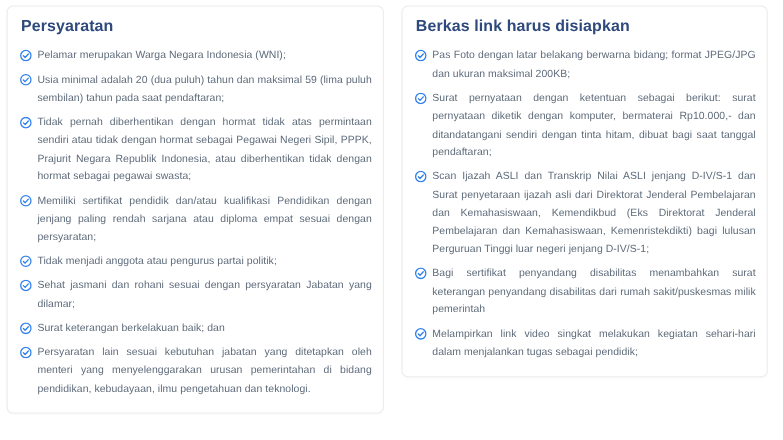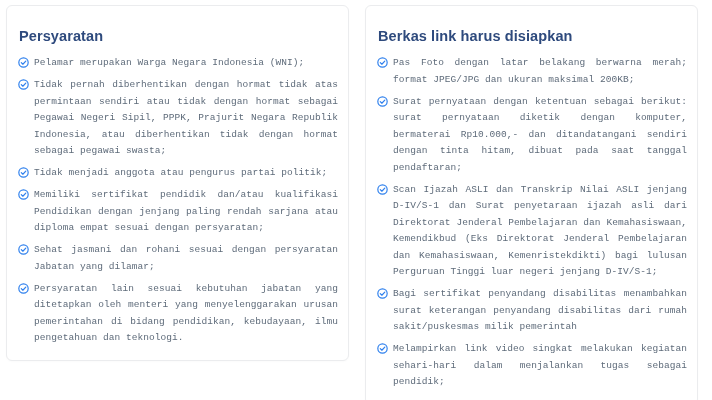--- a/index.html
+++ b/index.html
@@ -22,21 +22,21 @@
     padding: 10px 10px 13px 11px;
     box-shadow: 0 1px 2px rgba(0,0,0,0.02);
   }
   .card-left  { width: 343px; }
   .card-right { width: 333px; }
   .card-title {
     font-size: 14.5px;
     font-weight: 700;
     color: #2e4a7d;
     letter-spacing: 0.1px;
-    margin: 12px 0 11px 1px;
+    margin: 0 0 11px 1px;
   }
   ul.req-list { list-style: none; }
   ul.req-list li {
     display: flex;
     align-items: flex-start;
     margin-bottom: 5.5px;
   }
   ul.req-list li:last-child { margin-bottom: 0; }
   .check-icon {
     flex: 0 0 11px;
@@ -44,103 +44,116 @@
     margin-top: 2px;
   }
   .item-text {
     flex: 1 1 auto;
     margin-left: 5px;
     font-size: 9.5px;
     line-height: 16.5px;
     color: #5e6b7a;
     text-align: justify;
     letter-spacing: 0.05px;
-    font-family: Liberation Mono, monospace;
   }
 </style>
 </head>
 <body>
 
 <div class="page">
 
   <section class="card card-left">
     <h2 class="card-title">Persyaratan</h2>
     <ul class="req-list">
 
         <li>
           <svg class="check-icon" viewBox="0 0 12 12" fill="none" xmlns="http://www.w3.org/2000/svg">
             <circle cx="6" cy="6" r="5.1" stroke="#2f80ed" stroke-width="1.3"></circle>
             <path d="M3.6 6.2 L5.3 7.9 L8.5 4.4" stroke="#2f80ed" stroke-width="1.3" stroke-linecap="round" stroke-linejoin="round"></path>
           </svg>
           <span class="item-text">Pelamar merupakan Warga Negara Indonesia (WNI);</span>
         </li>
 
+        <li>
+          <svg class="check-icon" viewBox="0 0 12 12" fill="none" xmlns="http://www.w3.org/2000/svg">
+            <circle cx="6" cy="6" r="5.1" stroke="#2f80ed" stroke-width="1.3"></circle>
+            <path d="M3.6 6.2 L5.3 7.9 L8.5 4.4" stroke="#2f80ed" stroke-width="1.3" stroke-linecap="round" stroke-linejoin="round"></path>
+          </svg>
+          <span class="item-text">Usia minimal adalah 20 (dua puluh) tahun dan maksimal 59 (lima puluh sembilan) tahun pada saat pendaftaran;</span>
+        </li>
 
 
         <li>
           <svg class="check-icon" viewBox="0 0 12 12" fill="none" xmlns="http://www.w3.org/2000/svg">
             <circle cx="6" cy="6" r="5.1" stroke="#2f80ed" stroke-width="1.3"></circle>
             <path d="M3.6 6.2 L5.3 7.9 L8.5 4.4" stroke="#2f80ed" stroke-width="1.3" stroke-linecap="round" stroke-linejoin="round"></path>
           </svg>
           <span class="item-text">Tidak pernah diberhentikan dengan hormat tidak atas permintaan sendiri atau tidak dengan hormat sebagai Pegawai Negeri Sipil, PPPK, Prajurit Negara Republik Indonesia, atau diberhentikan tidak dengan hormat sebagai pegawai swasta;</span>
         </li>
 
         <li>
           <svg class="check-icon" viewBox="0 0 12 12" fill="none" xmlns="http://www.w3.org/2000/svg">
             <circle cx="6" cy="6" r="5.1" stroke="#2f80ed" stroke-width="1.3"></circle>
             <path d="M3.6 6.2 L5.3 7.9 L8.5 4.4" stroke="#2f80ed" stroke-width="1.3" stroke-linecap="round" stroke-linejoin="round"></path>
           </svg>
-          <span class="item-text">Tidak menjadi anggota atau pengurus partai politik;</span>
+          <span class="item-text">Memiliki sertifikat pendidik dan/atau kualifikasi Pendidikan dengan jenjang paling rendah sarjana atau diploma empat sesuai dengan persyaratan;</span>
         </li>
 
         <li>
           <svg class="check-icon" viewBox="0 0 12 12" fill="none" xmlns="http://www.w3.org/2000/svg">
             <circle cx="6" cy="6" r="5.1" stroke="#2f80ed" stroke-width="1.3"></circle>
             <path d="M3.6 6.2 L5.3 7.9 L8.5 4.4" stroke="#2f80ed" stroke-width="1.3" stroke-linecap="round" stroke-linejoin="round"></path>
           </svg>
-          <span class="item-text">Memiliki sertifikat pendidik dan/atau kualifikasi Pendidikan dengan jenjang paling rendah sarjana atau diploma empat sesuai dengan persyaratan;</span>
+          <span class="item-text">Tidak menjadi anggota atau pengurus partai politik;</span>
         </li>
 
         <li>
           <svg class="check-icon" viewBox="0 0 12 12" fill="none" xmlns="http://www.w3.org/2000/svg">
             <circle cx="6" cy="6" r="5.1" stroke="#2f80ed" stroke-width="1.3"></circle>
             <path d="M3.6 6.2 L5.3 7.9 L8.5 4.4" stroke="#2f80ed" stroke-width="1.3" stroke-linecap="round" stroke-linejoin="round"></path>
           </svg>
           <span class="item-text">Sehat jasmani dan rohani sesuai dengan persyaratan Jabatan yang dilamar;</span>
         </li>
 
+        <li>
+          <svg class="check-icon" viewBox="0 0 12 12" fill="none" xmlns="http://www.w3.org/2000/svg">
+            <circle cx="6" cy="6" r="5.1" stroke="#2f80ed" stroke-width="1.3"></circle>
+            <path d="M3.6 6.2 L5.3 7.9 L8.5 4.4" stroke="#2f80ed" stroke-width="1.3" stroke-linecap="round" stroke-linejoin="round"></path>
+          </svg>
+          <span class="item-text">Surat keterangan berkelakuan baik; dan</span>
+        </li>
 
         <li>
           <svg class="check-icon" viewBox="0 0 12 12" fill="none" xmlns="http://www.w3.org/2000/svg">
             <circle cx="6" cy="6" r="5.1" stroke="#2f80ed" stroke-width="1.3"></circle>
             <path d="M3.6 6.2 L5.3 7.9 L8.5 4.4" stroke="#2f80ed" stroke-width="1.3" stroke-linecap="round" stroke-linejoin="round"></path>
           </svg>
           <span class="item-text">Persyaratan lain sesuai kebutuhan jabatan yang ditetapkan oleh menteri yang menyelenggarakan urusan pemerintahan di bidang pendidikan, kebudayaan, ilmu pengetahuan dan teknologi.</span>
         </li>
       </ul>
   </section>
 
   <section class="card card-right">
     <h2 class="card-title">Berkas link harus disiapkan</h2>
     <ul class="req-list">
 
         <li>
           <svg class="check-icon" viewBox="0 0 12 12" fill="none" xmlns="http://www.w3.org/2000/svg">
             <circle cx="6" cy="6" r="5.1" stroke="#2f80ed" stroke-width="1.3"></circle>
             <path d="M3.6 6.2 L5.3 7.9 L8.5 4.4" stroke="#2f80ed" stroke-width="1.3" stroke-linecap="round" stroke-linejoin="round"></path>
           </svg>
-          <span class="item-text">Pas Foto dengan latar belakang berwarna merah; format JPEG/JPG dan ukuran maksimal 200KB;</span>
+          <span class="item-text">Pas Foto dengan latar belakang berwarna bidang; format JPEG/JPG dan ukuran maksimal 200KB;</span>
         </li>
 
         <li>
           <svg class="check-icon" viewBox="0 0 12 12" fill="none" xmlns="http://www.w3.org/2000/svg">
             <circle cx="6" cy="6" r="5.1" stroke="#2f80ed" stroke-width="1.3"></circle>
             <path d="M3.6 6.2 L5.3 7.9 L8.5 4.4" stroke="#2f80ed" stroke-width="1.3" stroke-linecap="round" stroke-linejoin="round"></path>
           </svg>
-          <span class="item-text">Surat pernyataan dengan ketentuan sebagai berikut: surat pernyataan diketik dengan komputer, bermaterai Rp10.000,- dan ditandatangani sendiri dengan tinta hitam, dibuat pada saat tanggal pendaftaran;</span>
+          <span class="item-text">Surat pernyataan dengan ketentuan sebagai berikut: surat pernyataan diketik dengan komputer, bermaterai Rp10.000,- dan ditandatangani sendiri dengan tinta hitam, dibuat bagi saat tanggal pendaftaran;</span>
         </li>
 
 
         <li>
           <svg class="check-icon" viewBox="0 0 12 12" fill="none" xmlns="http://www.w3.org/2000/svg">
             <circle cx="6" cy="6" r="5.1" stroke="#2f80ed" stroke-width="1.3"></circle>
             <path d="M3.6 6.2 L5.3 7.9 L8.5 4.4" stroke="#2f80ed" stroke-width="1.3" stroke-linecap="round" stroke-linejoin="round"></path>
           </svg>
           <span class="item-text">Scan Ijazah ASLI dan Transkrip Nilai ASLI jenjang D-IV/S-1 dan Surat penyetaraan ijazah asli dari Direktorat Jenderal Pembelajaran dan Kemahasiswaan, Kemendikbud (Eks Direktorat Jenderal Pembelajaran dan Kemahasiswaan, Kemenristekdikti) bagi lulusan Perguruan Tinggi luar negeri jenjang D-IV/S-1;</span>
         </li>

